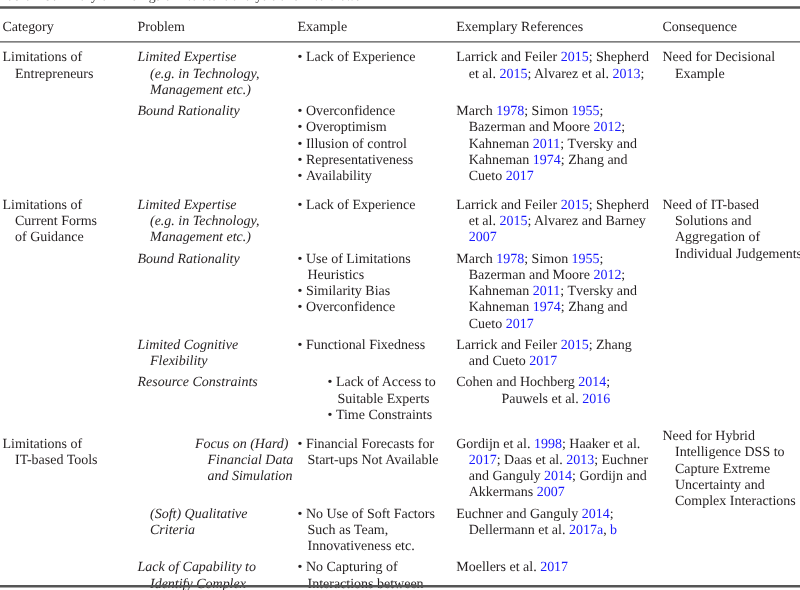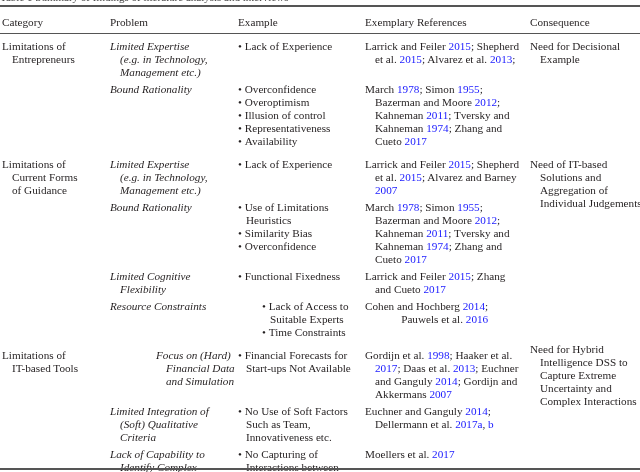--- a/index.html
+++ b/index.html
@@ -159,21 +159,20 @@
       <div class="line bullet">Financial Forecasts for</div>
       <div class="line bl-cont">Start-ups Not Available</div>
     </div>
     <div class="cell" style="left: 365px; top: 349px;">
       <div class="line"><span>Gordijn et al. </span><span class="yr">1998</span><span>; Haaker et al.</span></div>
       <div class="line indent"><span class="yr">2017</span><span>; Daas et al. </span><span class="yr">2013</span><span>; Euchner</span></div>
       <div class="line indent"><span>and Ganguly </span><span class="yr">2014</span><span>; Gordijn and</span></div>
       <div class="line indent"><span>Akkermans </span><span class="yr">2007</span></div>
     </div>
     <div class="cell it" style="left: 110px; top: 405px;">
-      <div class="line">Limited Integration of</div>
       <div class="line indent">(Soft) Qualitative</div>
       <div class="line indent">Criteria</div>
     </div>
     <div class="cell" style="left: 238px; top: 405px;">
       <div class="line bullet">No Use of Soft Factors</div>
       <div class="line bl-cont">Such as Team,</div>
       <div class="line bl-cont">Innovativeness etc.</div>
     </div>
     <div class="cell" style="left: 365px; top: 405px;">
       <div class="line"><span>Euchner and Ganguly </span><span class="yr">2014</span><span>;</span></div>

